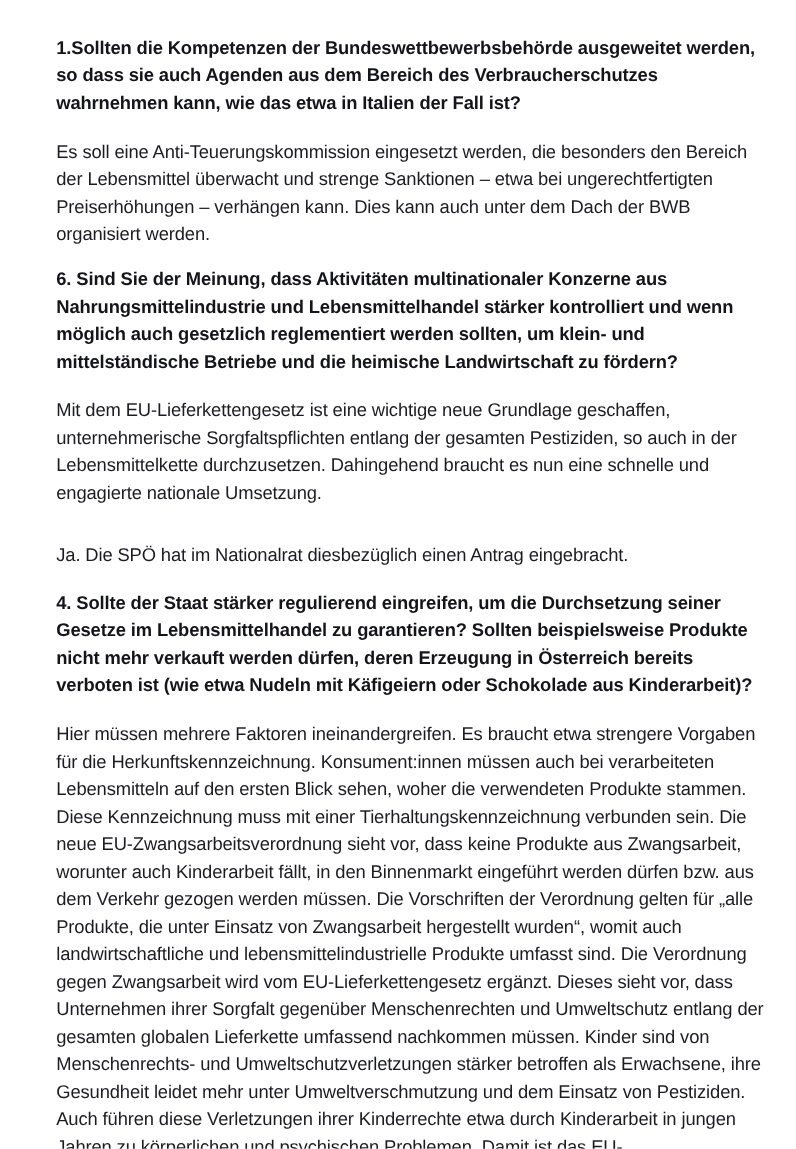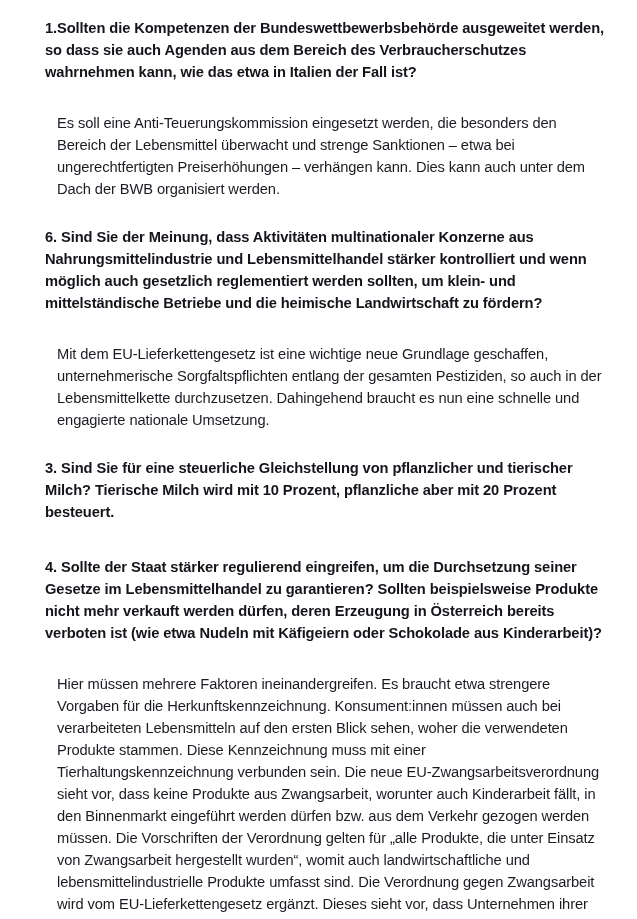--- a/index.html
+++ b/index.html
@@ -13,38 +13,38 @@
     height: 919px;
     font-family: "Liberation Sans", sans-serif;
     color: #15161c;
     overflow: hidden;
   }
   .page {
     box-sizing: border-box;
     width: 637px;
     height: 919px;
     background: #ffffff;
-    padding: 17px 22px 0 45px;
+    padding: 28px 22px 0 45px;
   }
   .qa-block {
     margin: 0;
   }
   .question {
     font-size: 14.7px;
     line-height: 22px;
     font-weight: bold;
     margin: 0 0 3px 0;
     letter-spacing: -0.1px;
     color: #14151b;
   }
   .answer {
     font-size: 14.7px;
     line-height: 22px;
     font-weight: normal;
-    margin: 12px;
+    margin: 0;
     letter-spacing: -0.1px;
     color: #1b1c22;
   }
   .gap-after-question { height: 14px; }
   .gap-after-answer { height: 14px; }
   .gap-after-answer-large { height: 16px; }
 </style>
 </head>
 <body>
 
@@ -58,22 +58,22 @@
   </section>
 
   <section class="qa-block">
     <p class="question">6. Sind Sie der Meinung, dass Aktivitäten multinationaler Konzerne aus Nahrungsmittelindustrie und Lebensmittelhandel stärker kontrolliert und wenn möglich auch gesetzlich reglementiert werden sollten, um klein- und mittelständische Betriebe und die heimische Landwirtschaft zu fördern?</p>
     <div class="gap-after-question"></div>
     <p class="answer">Mit dem EU-Lieferkettengesetz ist eine wichtige neue Grundlage geschaffen, unternehmerische Sorgfaltspflichten entlang der gesamten Pestiziden, so auch in der Lebensmittelkette durchzusetzen. Dahingehend braucht es nun eine schnelle und engagierte nationale Umsetzung.</p>
     <div class="gap-after-answer"></div>
   </section>
 
   <section class="qa-block">
-    <p class="question">3. Sind Sie für eine steuerliche Gleichstellung von pflanzlicher und tierischer Milch? Tierische Milch wird mit 10 Prozent, pflanzliche aber mit 20 Prozent besteuert.</p>
     <div class="gap-after-question"></div>
+    <p class="answer">Ja. Die SPÖ hat im Nationalrat diesbezüglich einen Antrag eingebracht.</p>
     <div class="gap-after-answer-large"></div>
   </section>
 
   <section class="qa-block">
     <p class="question">4. Sollte der Staat stärker regulierend eingreifen, um die Durchsetzung seiner Gesetze im Lebensmittelhandel zu garantieren? Sollten beispielsweise Produkte nicht mehr verkauft werden dürfen, deren Erzeugung in Österreich bereits verboten ist (wie etwa Nudeln mit Käfigeiern oder Schokolade aus Kinderarbeit)?</p>
     <div class="gap-after-question"></div>
     <p class="answer">Hier müssen mehrere Faktoren ineinandergreifen. Es braucht etwa strengere Vorgaben für die Herkunftskennzeichnung. Konsument:innen müssen auch bei verarbeiteten Lebensmitteln auf den ersten Blick sehen, woher die verwendeten Produkte stammen. Diese Kennzeichnung muss mit einer Tierhaltungskennzeichnung verbunden sein. Die neue EU-Zwangsarbeitsverordnung sieht vor, dass keine Produkte aus Zwangsarbeit, worunter auch Kinderarbeit fällt, in den Binnenmarkt eingeführt werden dürfen bzw. aus dem Verkehr gezogen werden müssen. Die Vorschriften der Verordnung gelten für „alle Produkte, die unter Einsatz von Zwangsarbeit hergestellt wurden“, womit auch landwirtschaftliche und lebensmittelindustrielle Produkte umfasst sind. Die Verordnung gegen Zwangsarbeit wird vom EU-Lieferkettengesetz ergänzt. Dieses sieht vor, dass Unternehmen ihrer Sorgfalt gegenüber Menschenrechten und Umweltschutz entlang der gesamten globalen Lieferkette umfassend nachkommen müssen. Kinder sind von Menschenrechts- und Umweltschutzverletzungen stärker betroffen als Erwachsene, ihre Gesundheit leidet mehr unter Umweltverschmutzung und dem Einsatz von Pestiziden. Auch führen diese Verletzungen ihrer Kinderrechte etwa durch Kinderarbeit in jungen Jahren zu körperlichen und psychischen Problemen. Damit ist das EU-Lieferkettengesetz ein wichtiges Schutzinstrument für Kinderrechte, aber auch allgemein für menschenwürdige Arbeitsbedingungen.</p>
   </section>
 
 </div>

